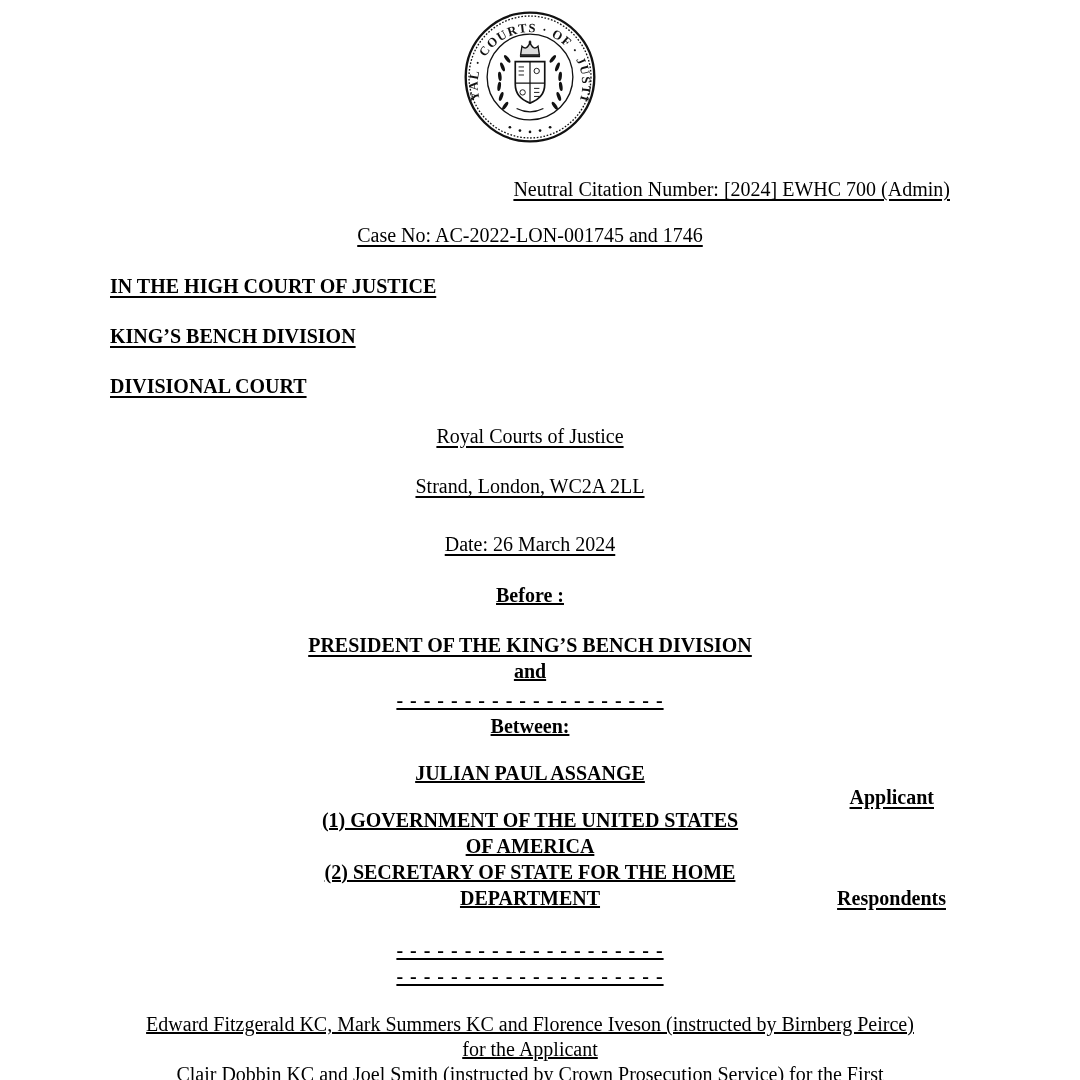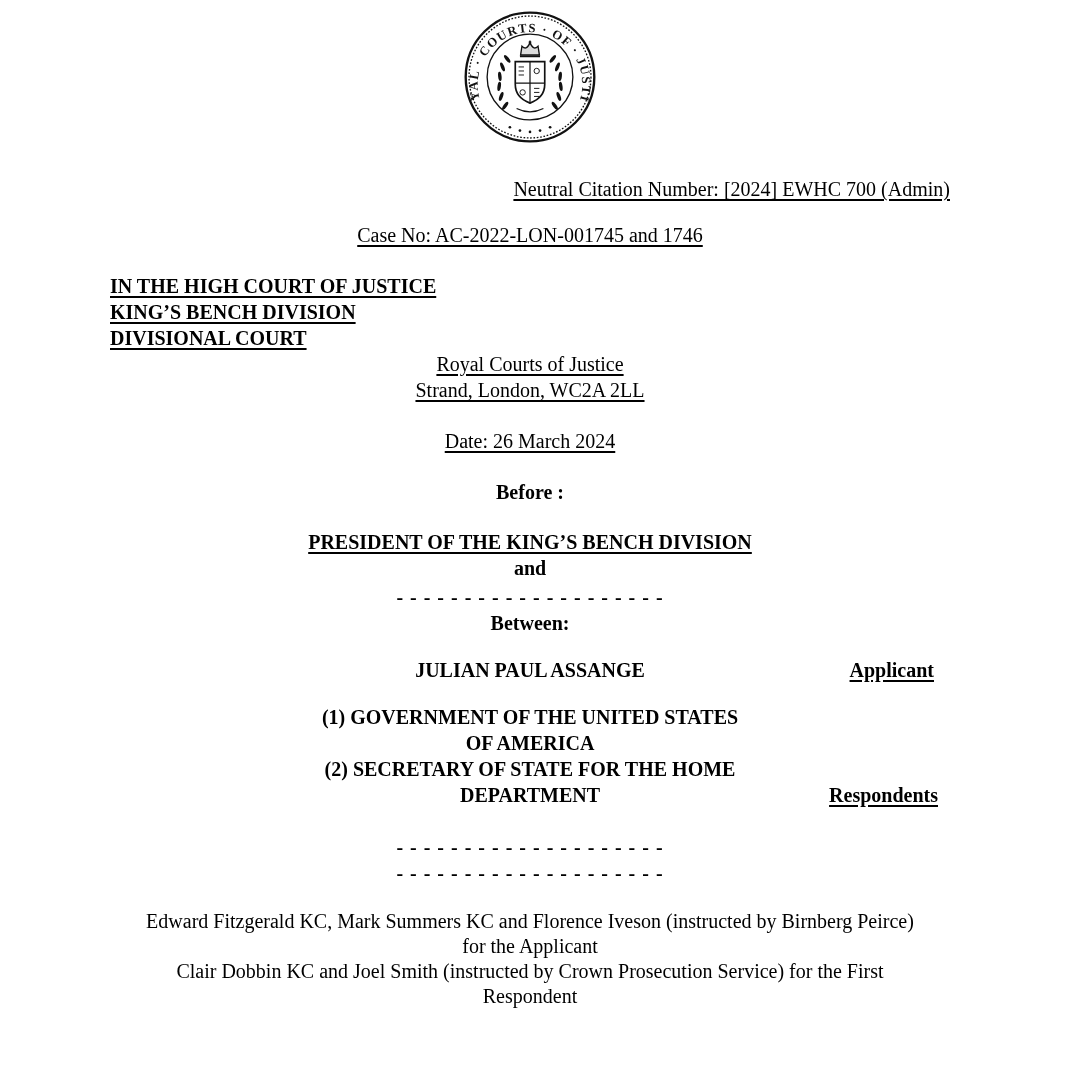--- a/index.html
+++ b/index.html
@@ -9,42 +9,42 @@
     font-family: "Liberation Serif", "DejaVu Serif", serif;
     color: #000000;
     position: relative;
     overflow: hidden;
   }
   .page {
     width: 1080px; height: 1080px;
     padding: 0 130px 0 110px;
     overflow: hidden;
   }
-  .line { font-size: 20px; line-height: 26px; }
-  .u  { text-decoration: underline; text-underline-offset: 3px; }
+  .line { font-size: 20px; line-height: 26px; text-decoration: underline; }
+  .u  { text-decoration: underline; text-underline-offset: 3px; margin-top: 24px; }
   .b  { font-weight: bold; }
   .tr { text-align: center; }
   .tc { text-align: center; }
 
   .crest-wrap { text-align: center; padding-top: 8px; height: 146px; }
 
   .citation   { margin-top: 30px; text-align: right; }
   .case-no    { margin-top: 20px; }
   .court-head { margin-top: 25px; }
   .venue      { margin-top: 0; }
-  .date-line  { margin-top: 25px; }
+  .date-line  { margin-top: 32px; }
   .before     { margin-top: 25px; }
   .president  { margin-top: 24px; }
   .dashes     { font-weight: bold; letter-spacing: 1px; white-space: pre; }
   .dash-1     { margin-top: 3px; }
   .party-row  { position: relative; margin-top: 21px; }
   .party-row .role { position: absolute; right: 16px; top: 0; }
   .vs         { margin-top: 22px; }
   .resp-block { position: relative; margin-top: 21px; }
-  .resp-block .role { position: absolute; right: 12px; bottom: 0; }
+  .resp-block .role { position: absolute; right: 4px; bottom: 0; }
   .dash-2     { margin-top: 26px; }
   .counsel    { margin-top: 23px; }
   .counsel .line { line-height: 25px; }
 </style>
 </head>
 <body>
 
 <div class="page">
 
   <div class="crest-wrap">

